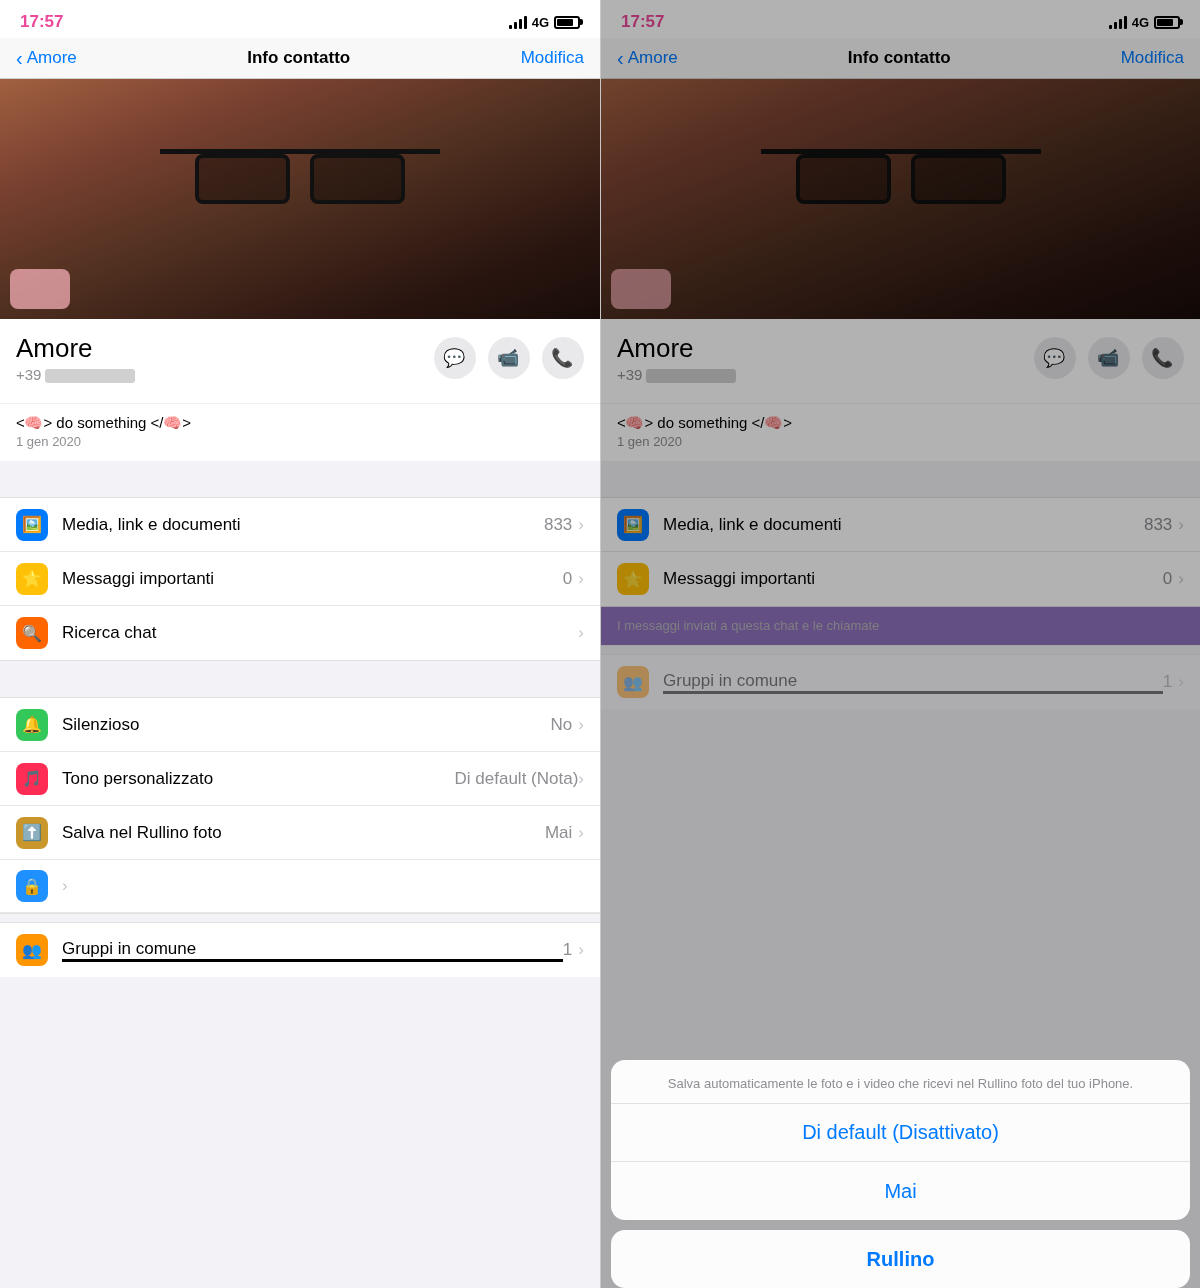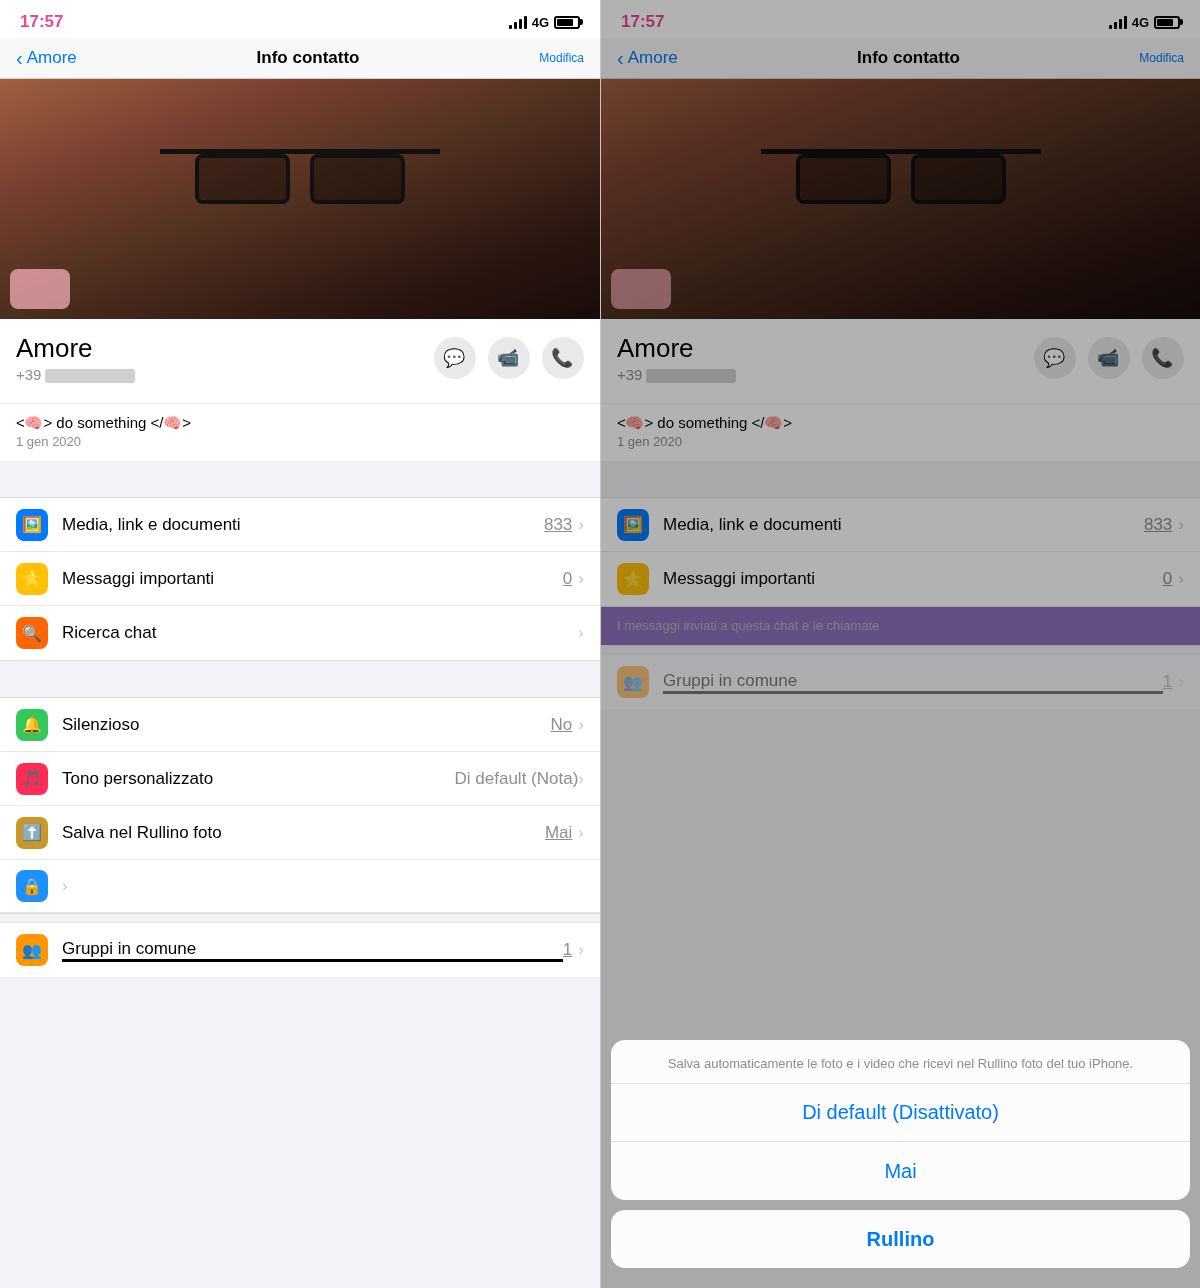--- a/index.html
+++ b/index.html
@@ -107,21 +107,21 @@
       line-height: 1;
       margin-top: -1px;
     }
     .nav-title {
       font-size: 17px;
       font-weight: 600;
       color: #000;
     }
     .nav-edit {
       color: #007aff;
-      font-size: 12px;
+      font-size: 17px;
     }
 
     
     .profile-image {
       width: 100%;
       height: 240px;
       background: linear-gradient(to bottom, #8b6050 0%, #5a3828 40%, #2c1a0e 100%);
       overflow: hidden;
       position: relative;
     }
@@ -258,21 +258,20 @@
       color: #000;
     }
     .menu-label-detail {
       font-size: 17px;
       color: #8e8e93;
     }
     .menu-value {
       font-size: 17px;
       color: #8e8e93;
       margin-right: 6px;
-      text-decoration: underline;
     }
     .menu-chevron {
       color: #c7c7cc;
       font-size: 17px;
     }
     .crittografia-row {
       display: flex;
       align-items: flex-start;
       background: white;
       padding: 10px 16px;
@@ -323,21 +322,20 @@
     }
 
     
     .action-sheet-overlay {
       position: absolute;
       top: 0; left: 0; right: 0; bottom: 0;
       background: rgba(0,0,0,0.3);
       display: flex;
       flex-direction: column;
       justify-content: flex-end;
-      padding-bottom: 20px;
       padding-left: 10px;
       padding-right: 10px;
       z-index: 100;
     }
     .action-sheet {
       background: transparent;
     }
     .action-sheet-group {
       background: rgba(255,255,255,0.97);
       border-radius: 14px;

